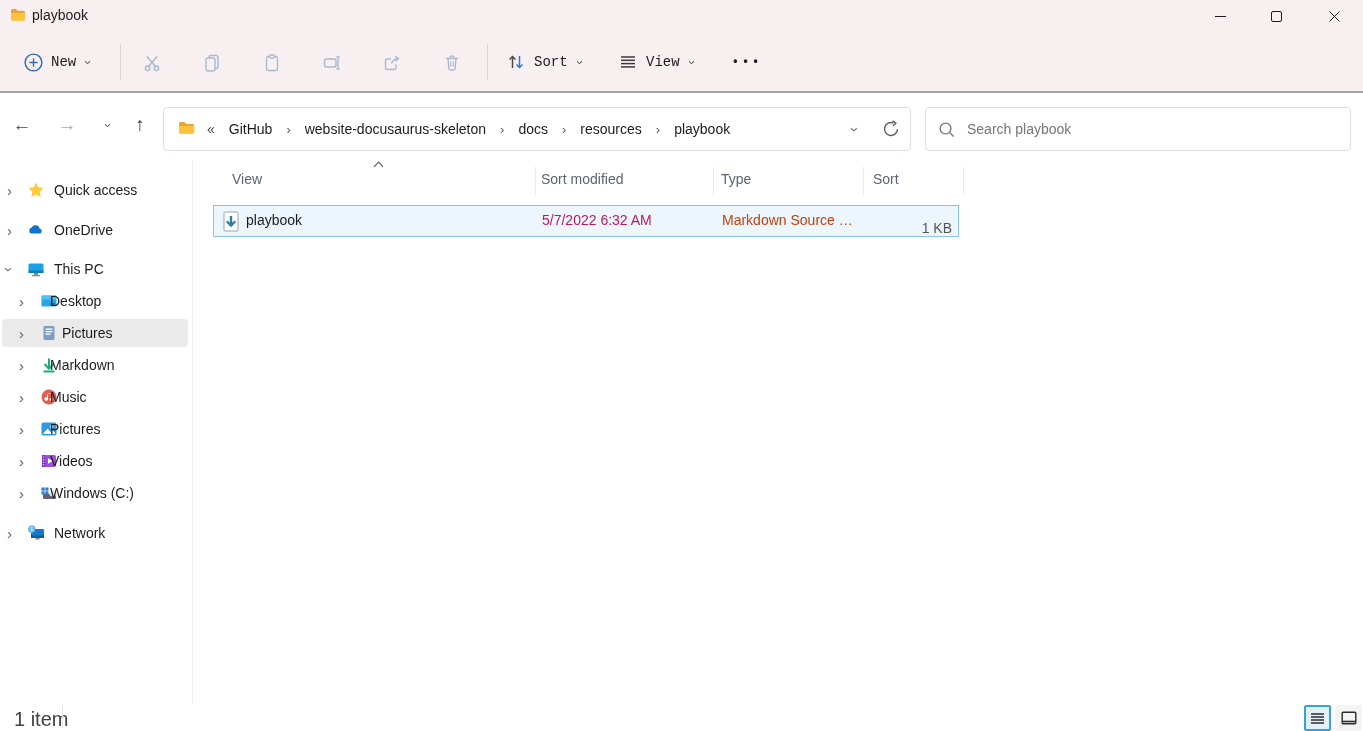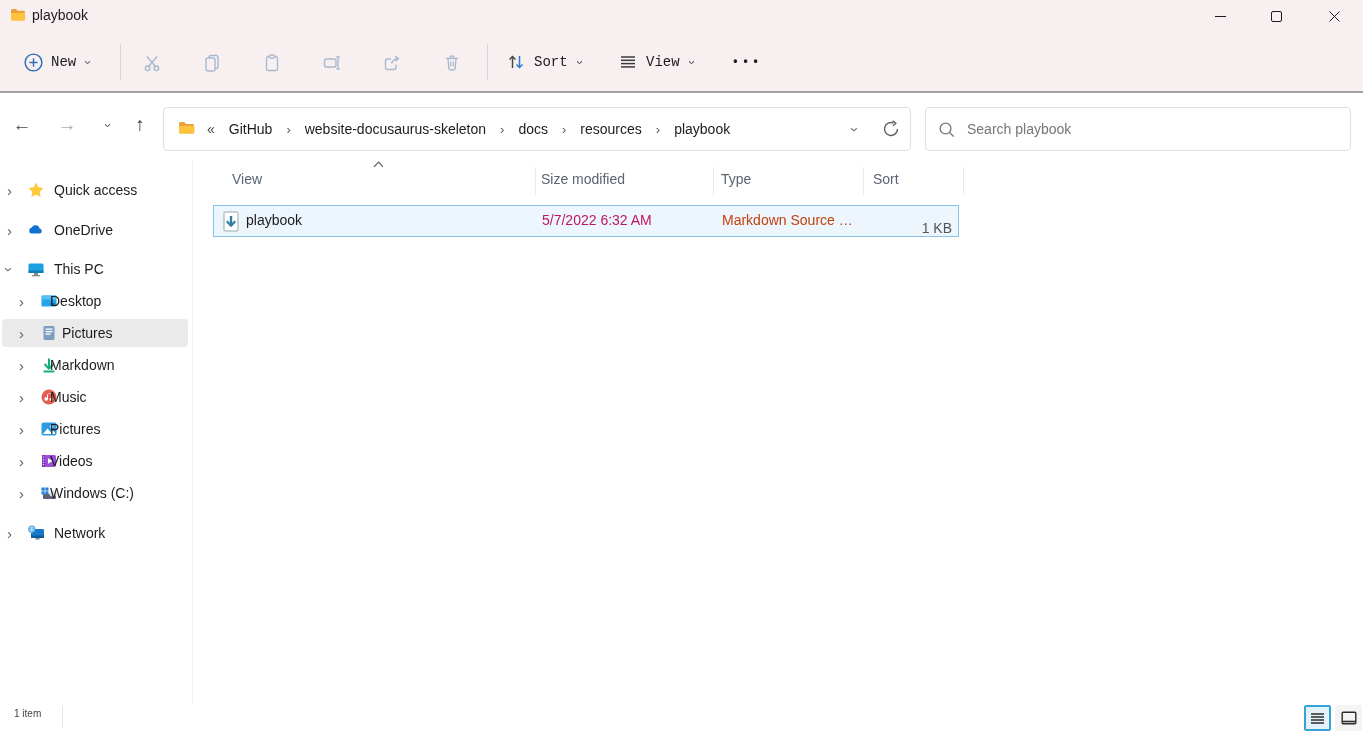--- a/index.html
+++ b/index.html
@@ -57,21 +57,21 @@
   .sort-caret { position:absolute; left:373px; top:161px; }
   .file-row { position:absolute; left:213px; top:205px; width:746px; height:32px; background:#eef6fd; border:1px solid #88c3ea; }
   .file-row .f-ico { position:absolute; left:9px; top:5px; }
   .file-row .f-name { position:absolute; left:32px; top:6px; font-size:14px; color:#1c1c1c; }
   .file-row .f-date { position:absolute; left:328px; top:6px; font-size:14px; color:#be185d; }
   .file-row .f-type { position:absolute; left:508px; top:6px; font-size:14px; color:#c2410c; }
   .file-row .f-size { position:absolute; left:650px; top:6px; width:88px; text-align:right; font-size:14px; color:#555;margin-top:8px; }
 
   
   .statusbar { position:absolute; left:0; top:703px; width:1363px; height:28px; background:#fff; }
-  .status-count { position:absolute; left:14px; top:5px; font-size:10px; color:#3f4247; }
+  .status-count { position:absolute; left:14px; top:5px; font-size:20px; color:#3f4247; }
   .status-sep { position:absolute; left:62px; top:3px; width:1px; height:22px; background:#e6e6e6; }
   .viewtoggle { position:absolute; top:2px; width:27px; height:26px; display:flex; align-items:center; justify-content:center; border-radius:2px; }
   .viewtoggle.details { left:1304px; background:#e3f1fa; border:2px solid #35a3d8; }
   .viewtoggle.icons { left:1335px; background:#f4f4f4; border:1px solid #f4f4f4; }
 </style>
 </head>
 <body>
 
 <div class="window">
 
@@ -345,21 +345,21 @@
           </svg></span>
       <span class="sb-label">Network</span>
     </div>
   </div>
 
   <span class="list-header-label" style="left:232px">View</span>
   <svg class="sort-caret" width="11" height="7" viewBox="0 0 11 7">
       <path d="M1 5.8 L5.5 1.2 L10 5.8" fill="none" stroke="#5f5f5f" stroke-width="1.2"></path>
     </svg>
   <div class="hdr-sep" style="left:535px"></div>
-  <span class="list-header-label" style="left:541px">Size modified</span>
+  <span class="list-header-label" style="left:541px">Sort modified</span>
   <div class="hdr-sep" style="left:713px"></div>
   <span class="list-header-label" style="left:721px">Type</span>
   <div class="hdr-sep" style="left:863px"></div>
   <span class="list-header-label" style="left:873px">Sort</span>
   <div class="hdr-sep" style="left:963px"></div>
 
   <div class="file-row">
     <span class="f-ico">
       <svg width="16" height="21" viewBox="0 0 16 21">
           <rect x="1" y="1" width="14" height="19" rx="1" fill="#fff" stroke="#9aa5ad" stroke-width="1"></rect>

